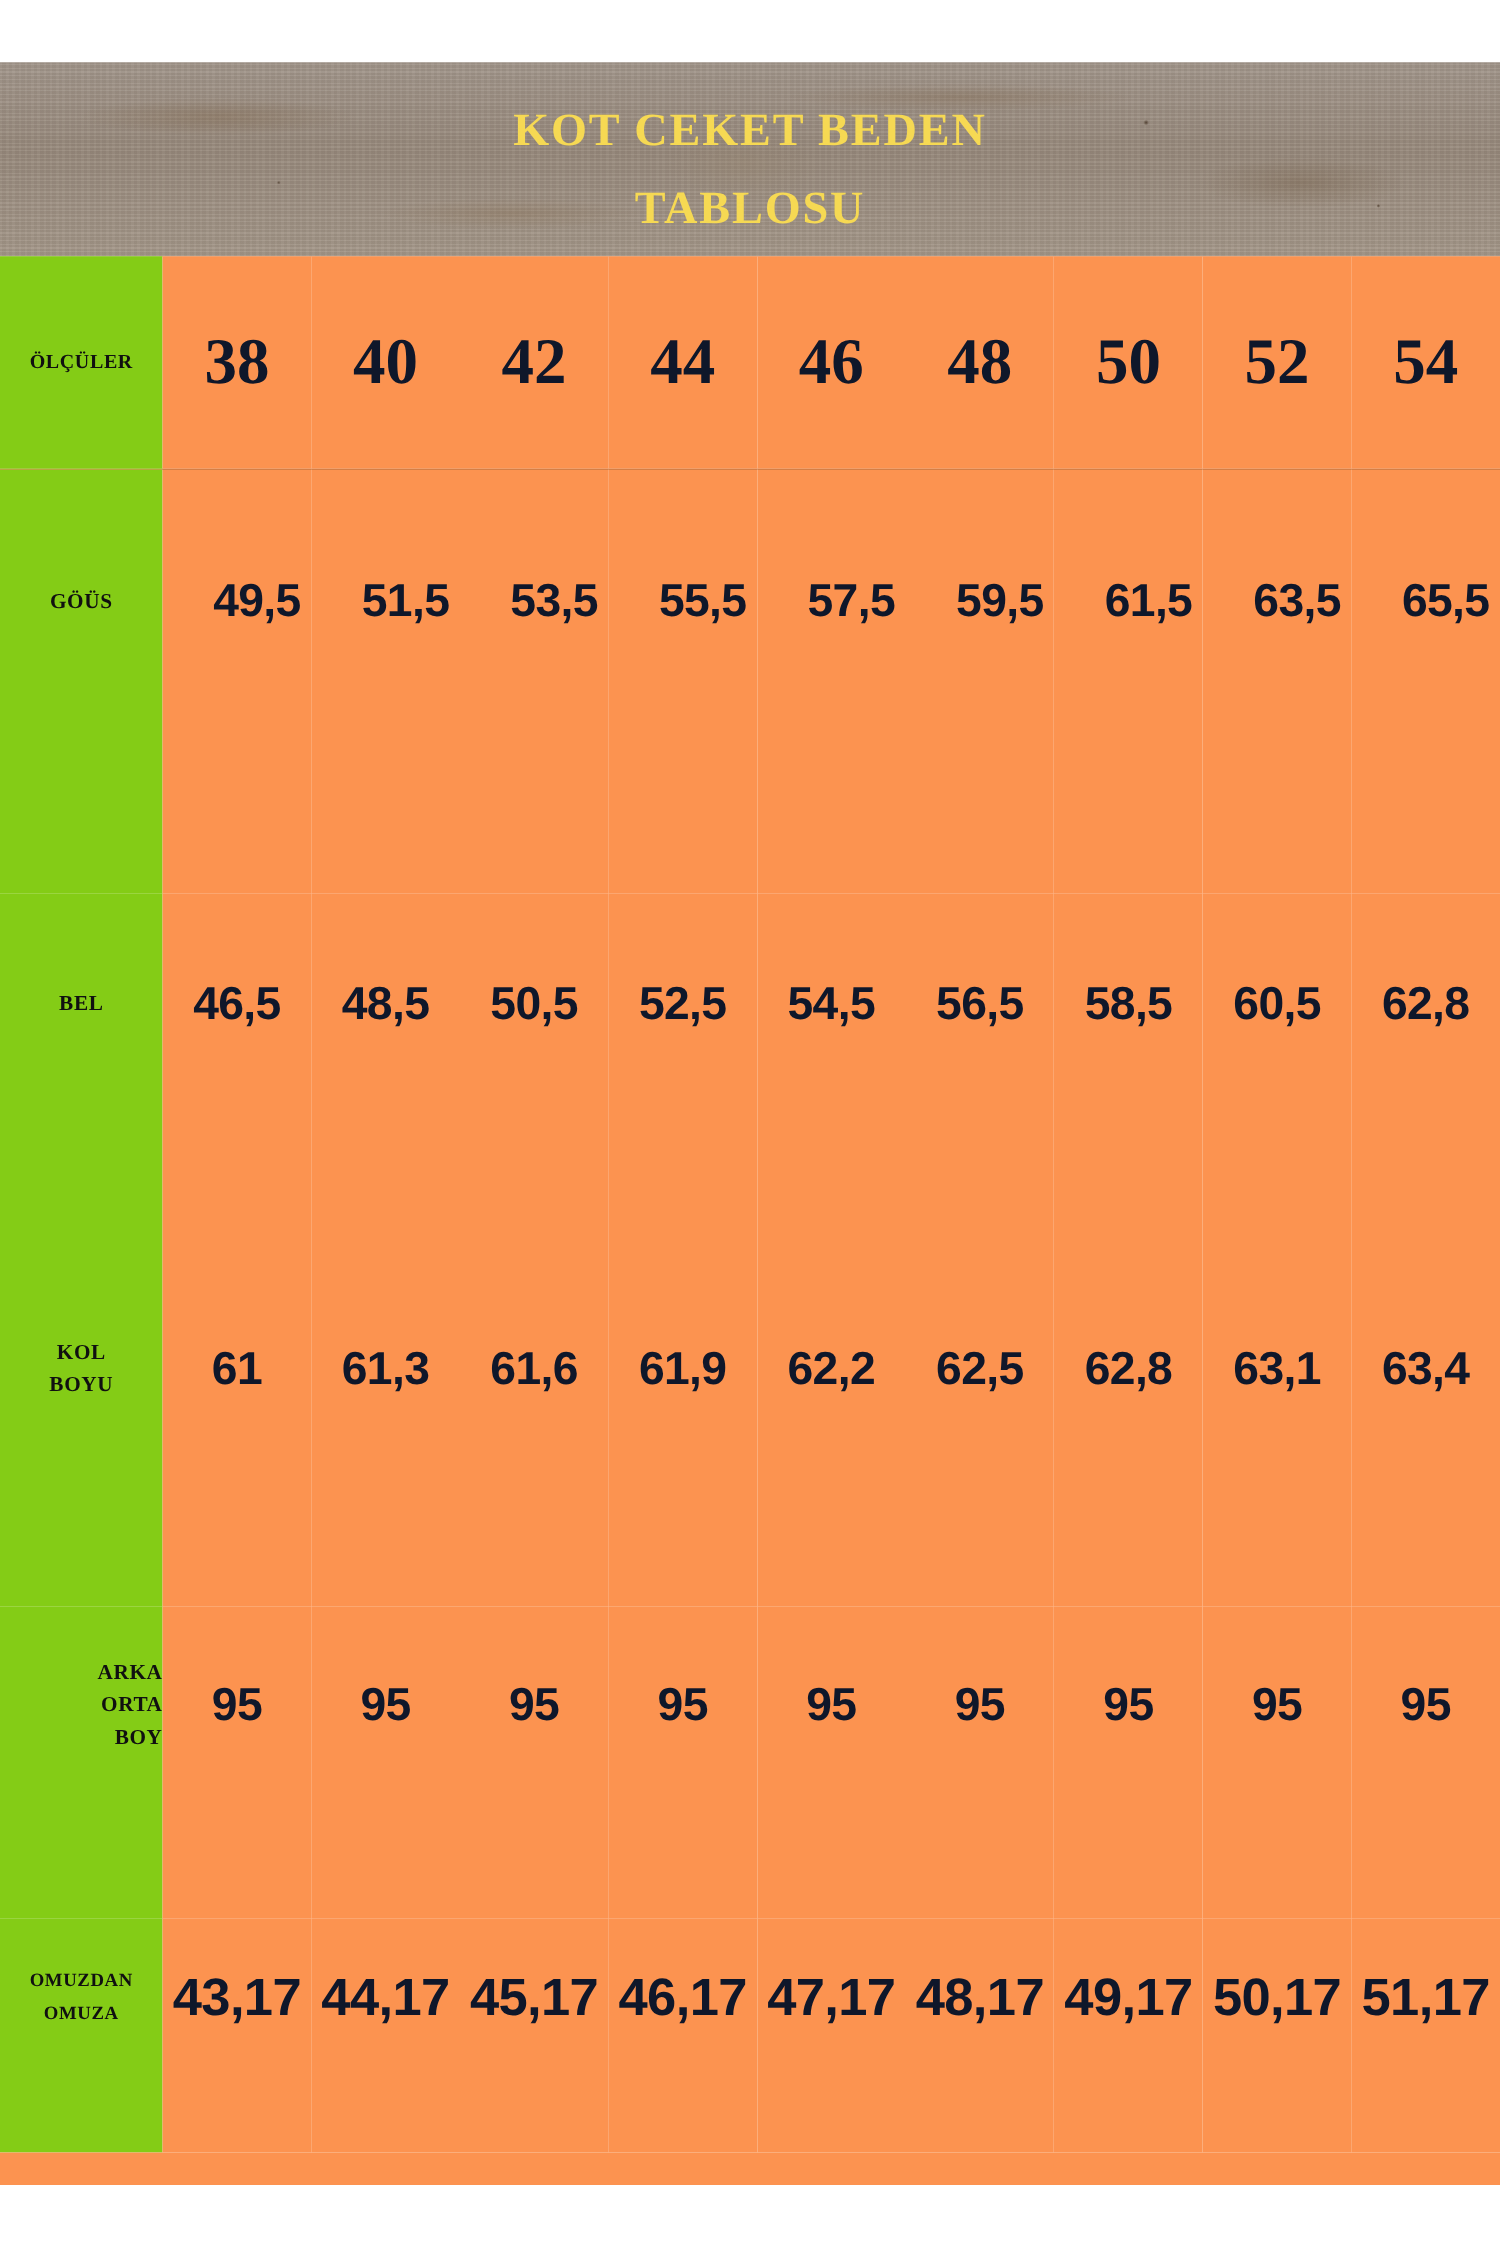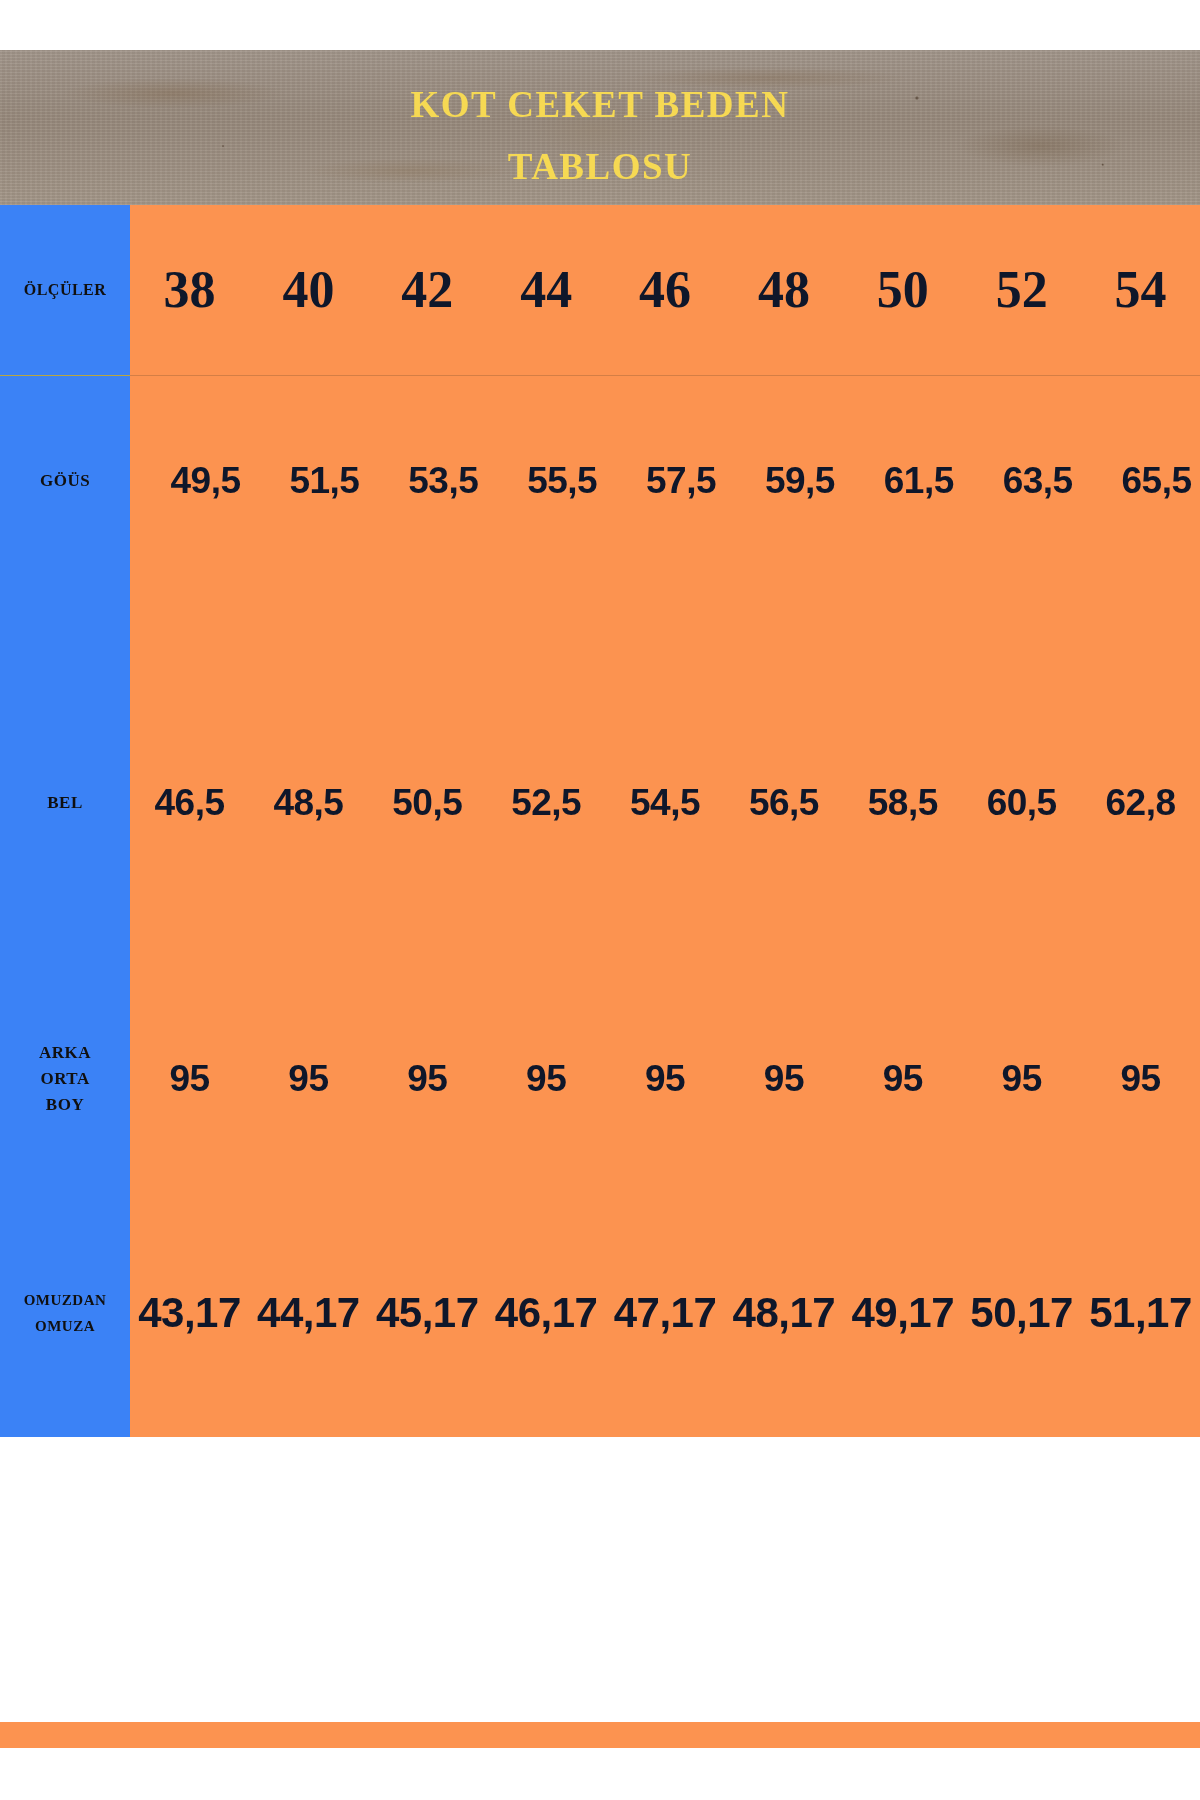--- a/index.html
+++ b/index.html
@@ -82,21 +82,21 @@
     border: 0;
     text-align: center;
     vertical-align: middle;
   }
 
   .col-label { width: 130px; }
   .col-size  { width: 118.8px; }
 
   
   .lbl {
-    background: #3b82f6;
+    background: #84cc16;
     color: #101010;
     font-family: "Liberation Serif", "DejaVu Serif", serif;
     font-weight: bold;
     font-size: 17px;
     line-height: 26px;
     letter-spacing: 0.5px;
     border-bottom: 1px solid #b9a63f;
     white-space: pre-line;
   }
   .lbl-head {
@@ -142,21 +142,21 @@
   .va-waist .cell { vertical-align: middle; padding-bottom: 110px; }
   .va-arm   .cell { vertical-align: middle; padding-bottom: 96px; }
   .va-back  .cell { vertical-align: middle; padding-bottom: 92px; }
   .va-shl   .cell { vertical-align: middle; padding-bottom: 62px; }
   .va-shl   .cell { font-size: 42px; }
 
   
   .va-chest .lbl { padding-bottom: 128px; }
   .va-waist .lbl { padding-bottom: 110px; }
   .va-arm   .lbl { padding-bottom: 96px; }
-  .va-back  .lbl { padding-bottom: 92px; }
+  .va-back  .lbl { padding-bottom: 92px; text-align: right; }
   .va-shl   .lbl { padding-bottom: 62px; font-size: 15px; }
 
   
   .bottom-strip {
     position: absolute;
     left: 0;
     top: 1722px;
     width: 1200px;
     height: 26px;
     background: #fc9350;
@@ -219,20 +219,33 @@
         <td class="cell">48,5</td>
         <td class="cell">50,5</td>
         <td class="cell">52,5</td>
         <td class="cell">54,5</td>
         <td class="cell">56,5</td>
         <td class="cell">58,5</td>
         <td class="cell">60,5</td>
         <td class="cell">62,8</td>
       </tr>
 
+      <tr class="data-row h-arm va-arm">
+        <td class="lbl">KOL
+BOYU</td>
+        <td class="cell">61</td>
+        <td class="cell">61,3</td>
+        <td class="cell">61,6</td>
+        <td class="cell">61,9</td>
+        <td class="cell">62,2</td>
+        <td class="cell">62,5</td>
+        <td class="cell">62,8</td>
+        <td class="cell">63,1</td>
+        <td class="cell">63,4</td>
+      </tr>
 
       <tr class="data-row h-back va-back">
         <td class="lbl">ARKA
 ORTA
 BOY</td>
         <td class="cell">95</td>
         <td class="cell">95</td>
         <td class="cell">95</td>
         <td class="cell">95</td>
         <td class="cell">95</td>

